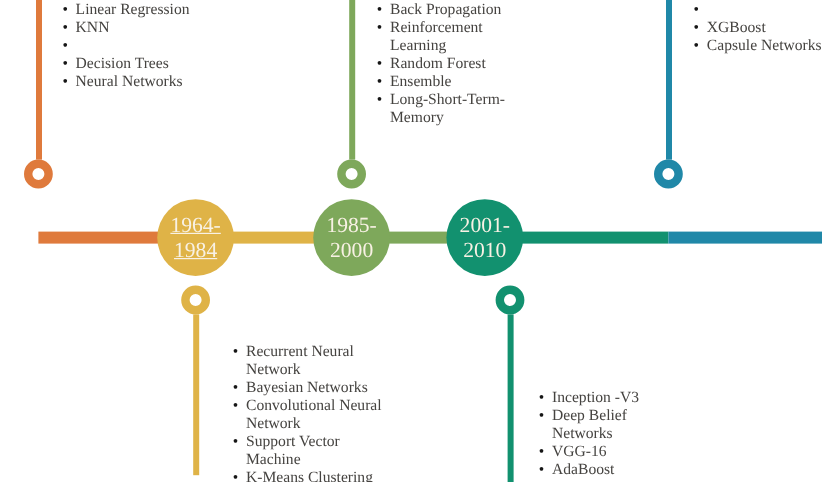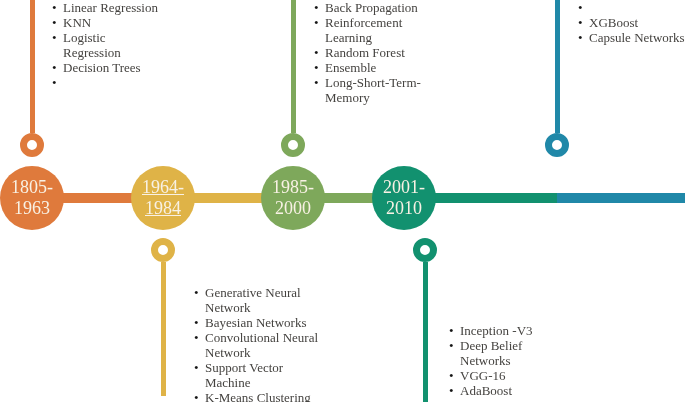--- a/index.html
+++ b/index.html
@@ -79,24 +79,20 @@
   <div class="vline vl3"></div>
   <div class="vline vl4"></div>
   <div class="vline vl5"></div>
 
   <div class="ring r1"></div>
   <div class="ring r2"></div>
   <div class="ring r3"></div>
   <div class="ring r4"></div>
   <div class="ring r5"></div>
 
-  <div class="circle c1">
-    <span>1805-
-1963</span>
-  </div>
   <div class="circle c2">
     <span>1964-
 1984</span>
   </div>
   <div class="circle c3">
     <span>1985-
 2000</span>
   </div>
   <div class="circle c4">
     <span>2001-
@@ -107,36 +103,35 @@
     <div class="item">
       <span class="bullet">•</span>
       <span class="txt">Linear Regression</span>
     </div>
     <div class="item">
       <span class="bullet">•</span>
       <span class="txt">KNN</span>
     </div>
     <div class="item">
       <span class="bullet">•</span>
-      <span class="txt">Logistic
-Regression</span>
     </div>
     <div class="item">
       <span class="bullet">•</span>
       <span class="txt">Decision Trees</span>
     </div>
     <div class="item">
       <span class="bullet">•</span>
+      <span class="txt">Neural Networks</span>
     </div>
   </div>
 
   <div class="list l2">
     <div class="item">
       <span class="bullet">•</span>
-      <span class="txt">Generative Neural
+      <span class="txt">Recurrent Neural
 Network</span>
     </div>
     <div class="item">
       <span class="bullet">•</span>
       <span class="txt">Bayesian Networks</span>
     </div>
     <div class="item">
       <span class="bullet">•</span>
       <span class="txt">Convolutional Neural
 Network</span>

